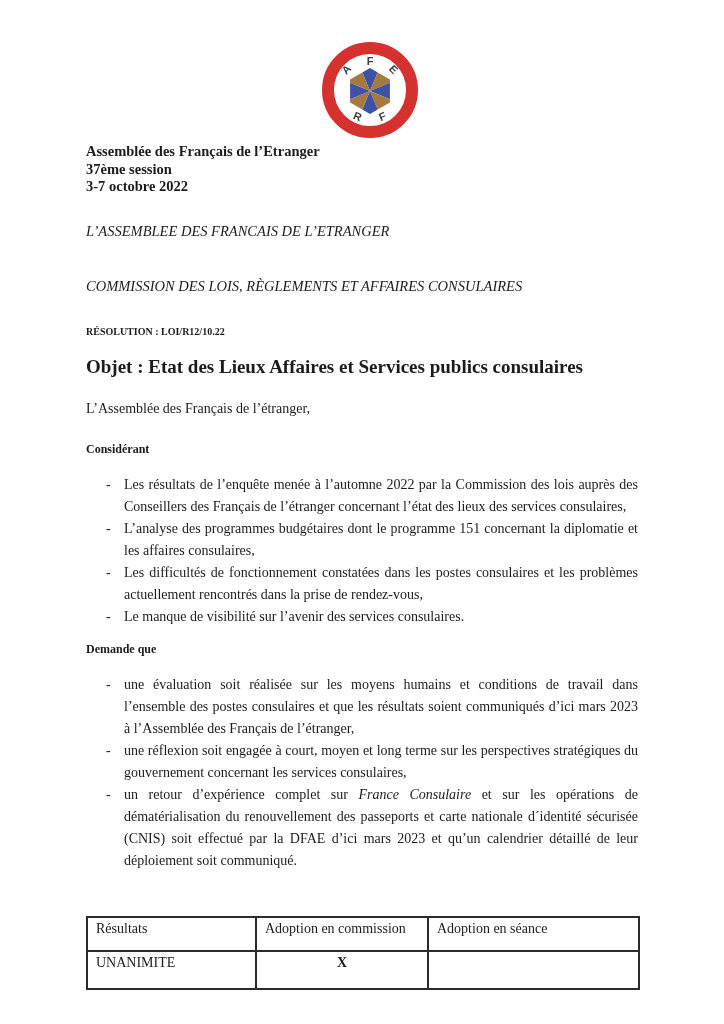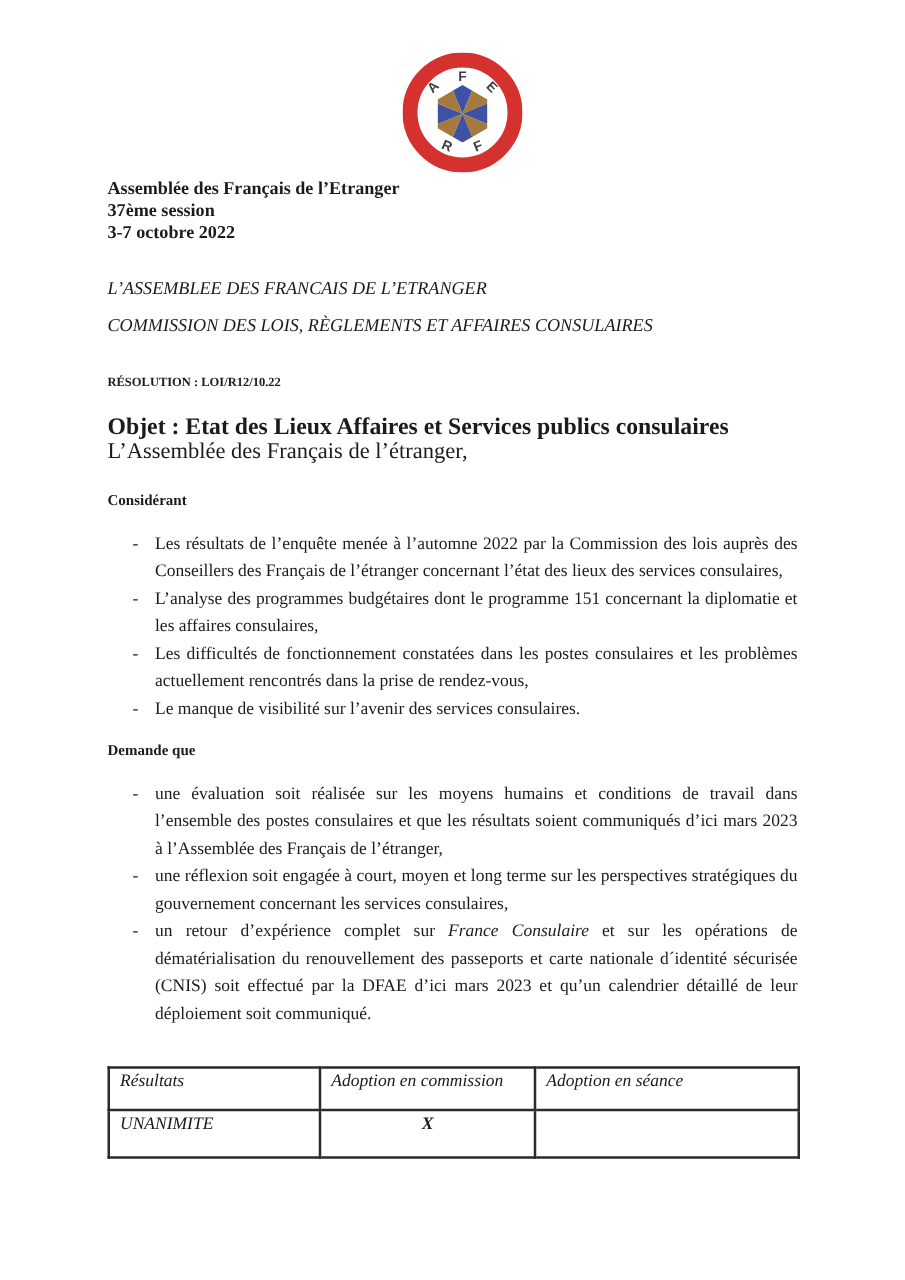--- a/index.html
+++ b/index.html
@@ -39,35 +39,36 @@
     font-weight: bold;
     line-height: 17.5px;
   }
   .doc-title {
     font-size: 14.5px;
     font-weight: normal;
     font-style: italic;
     line-height: 18px;
   }
   .doc-title.first  { margin-top: 26px; }
-  .doc-title.second { margin-top: 12px; }
+  .doc-title.second { margin-top: 37px; }
   .resolution-line {
     margin-top: 28px;
     font-size: 10px;
     font-weight: bold;
     line-height: 18px;
   }
   .objet-line {
     margin-top: 17px;
     font-size: 19px;
     font-weight: bold;
     line-height: 18px;
   }
   .salutation {
-    font-size: 18px;
+    margin-top: 24px;
+    font-size: 14px;
     line-height: 18px;
   }
   .section-heading {
     font-size: 12px;
     font-weight: bold;
     line-height: 18px;
   }
   .section-heading.considerant { margin-top: 22px; }
   .section-heading.demande     { margin-top: 12px; }
   .bullet-list { margin-top: 16px; }
@@ -80,25 +81,24 @@
   .li .dash {
     flex: 0 0 18px;
     margin-left: 20px;
   }
   .li .litext {
     flex: 1;
     text-align: justify;
   }
   .results-table {
     border-collapse: collapse;
-    margin-top: 30px;
+    margin-top: 44px;
     table-layout: fixed;
     width: 552px;
     font-size: 14px;
-    font-style: italic;
   }
   .results-table th,
   .results-table td {
     border: 2px solid #2b2b2b;
     padding: 3px 8px;
     font-weight: normal;
     text-align: left;
     vertical-align: top;
     overflow: hidden;
     white-space: nowrap;

